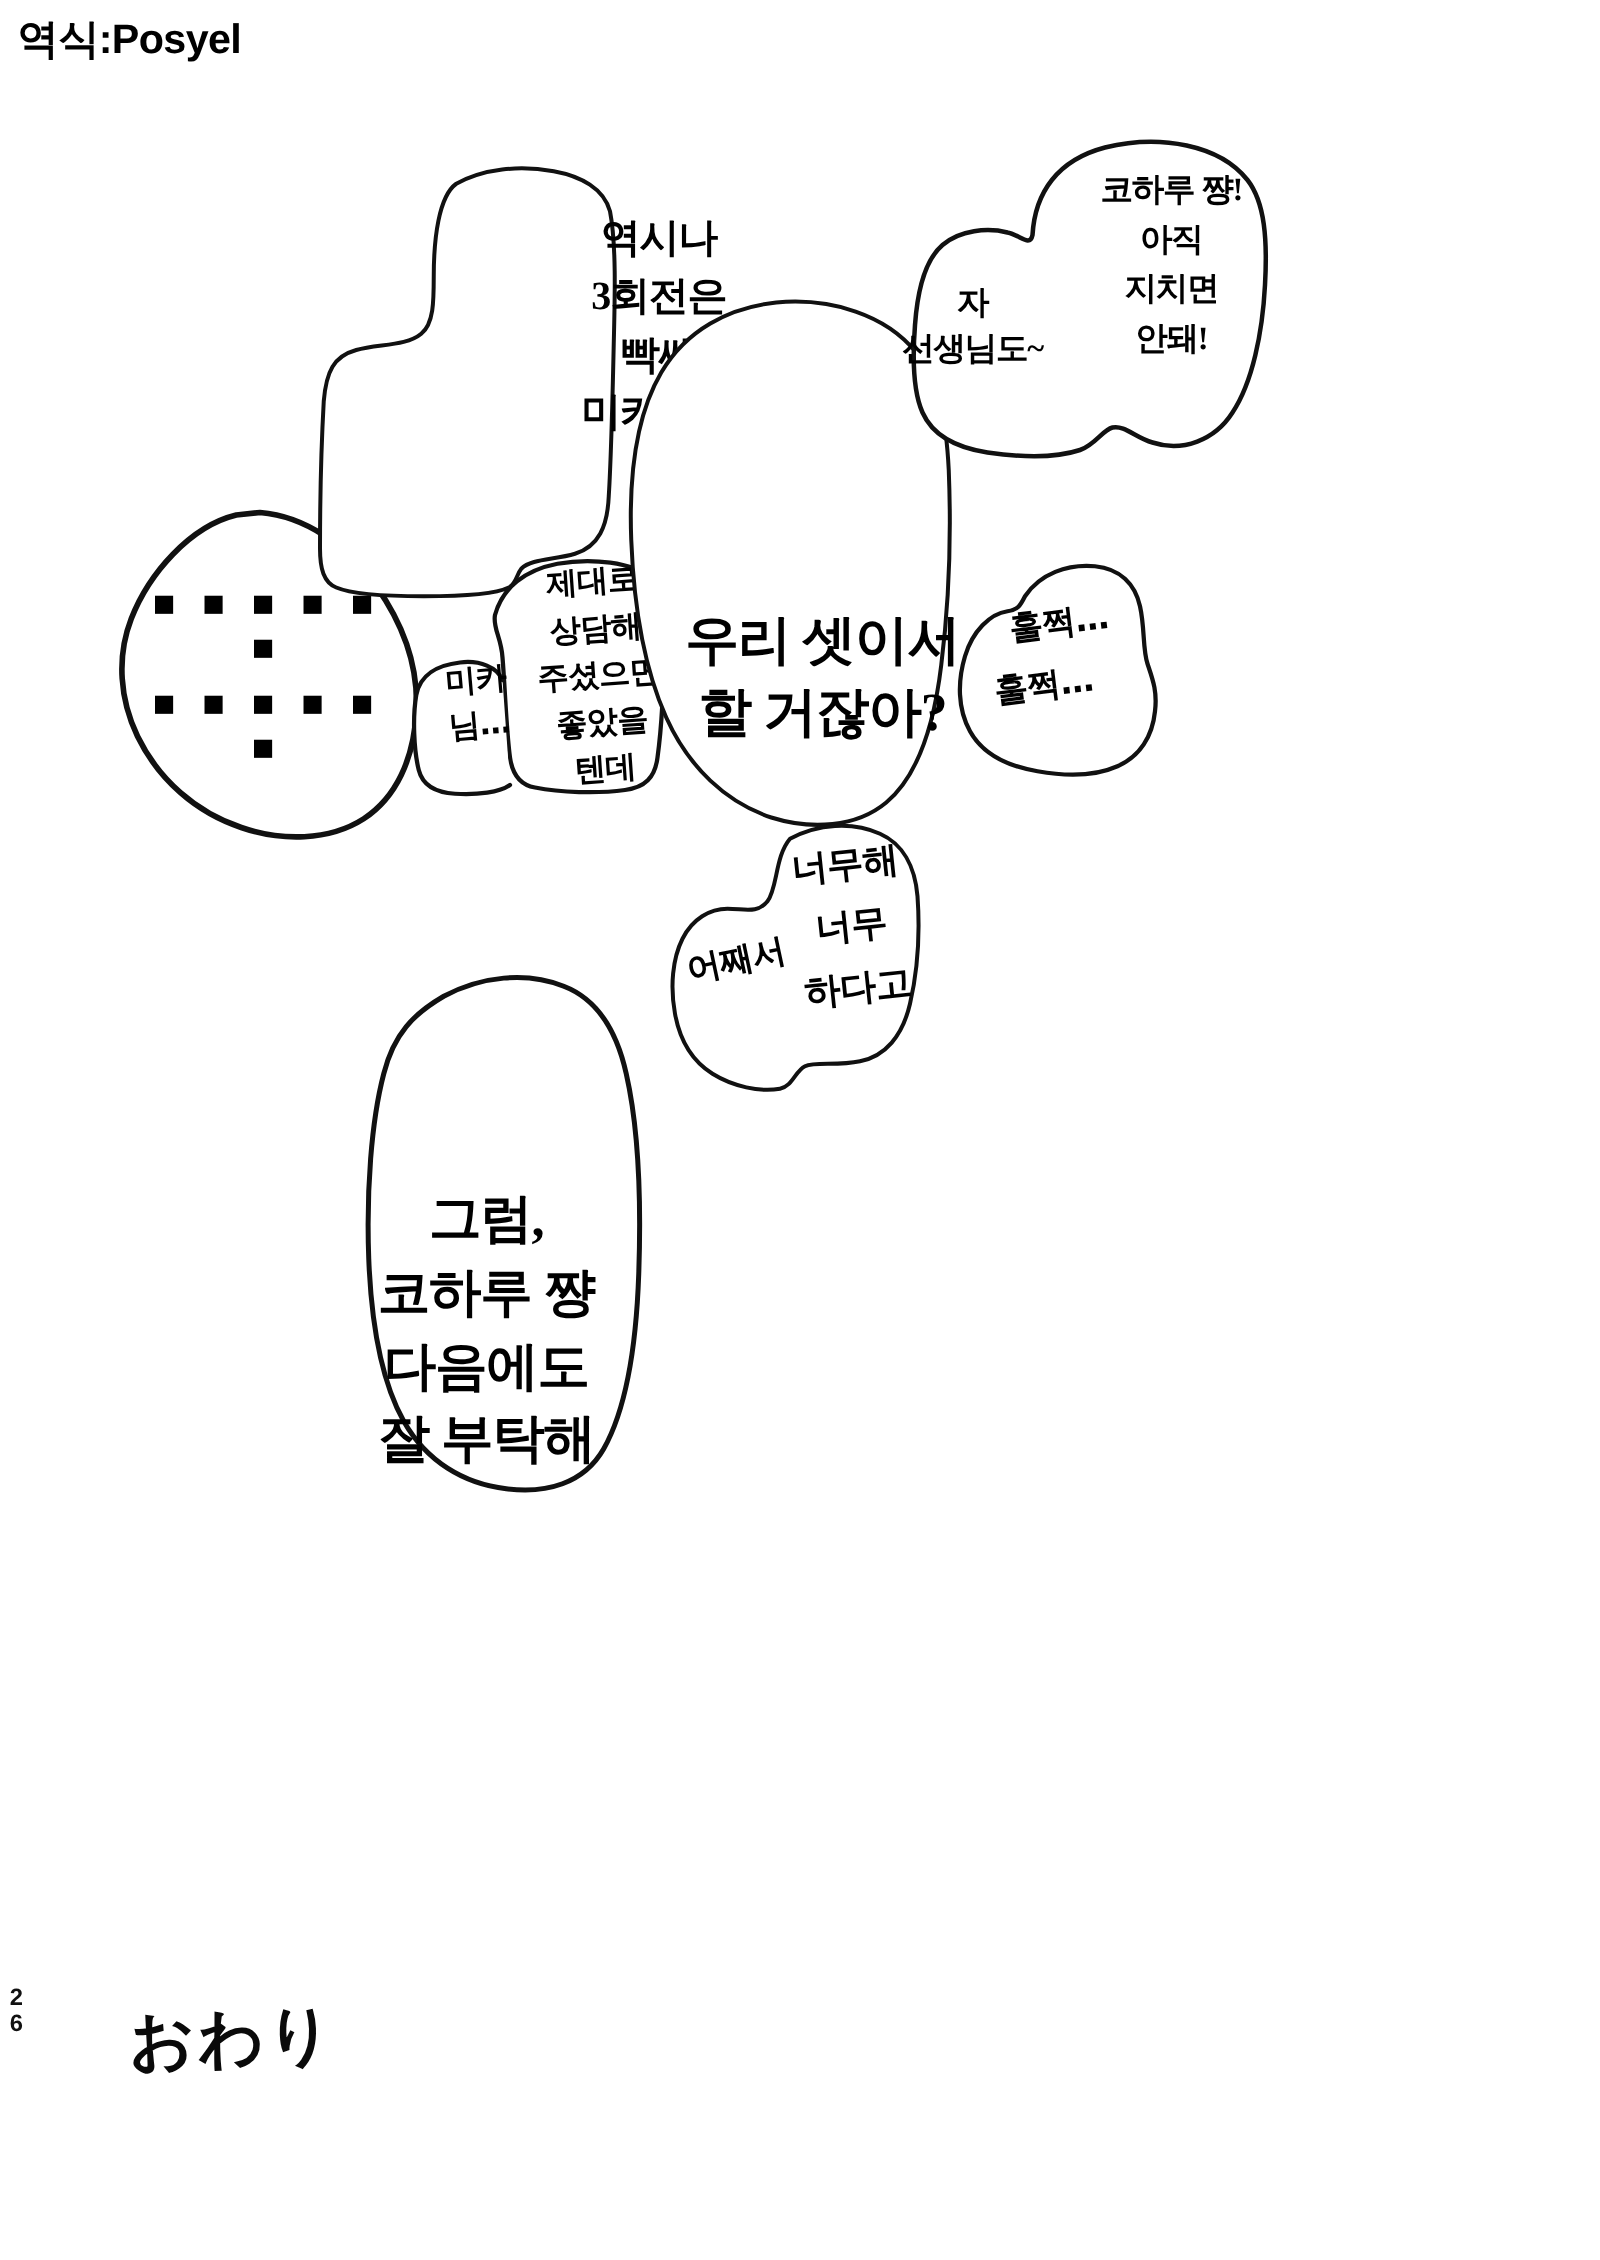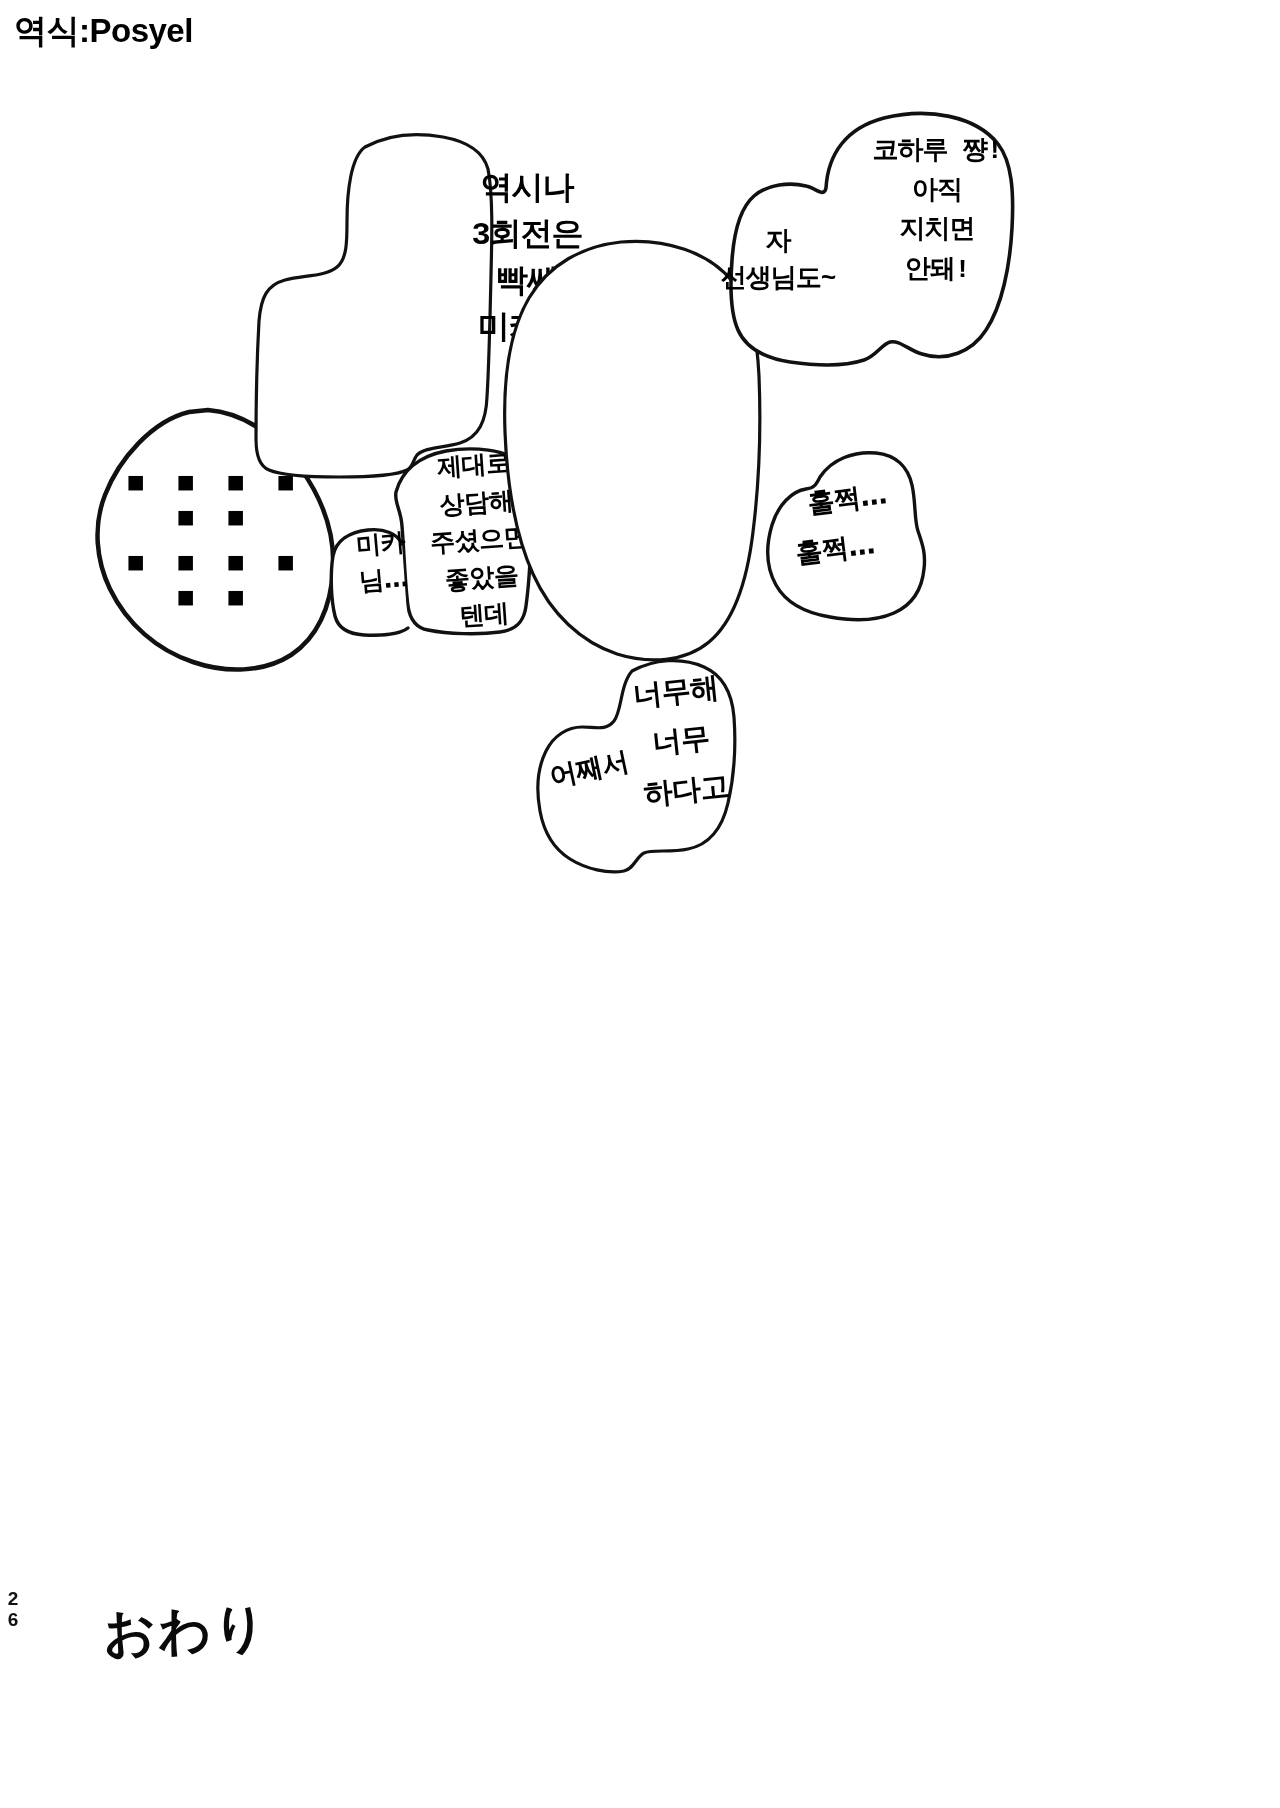--- a/index.html
+++ b/index.html
@@ -78,21 +78,21 @@
   }
   .txt {
     position: absolute;
     text-align: center;
     line-height: 1.16;
     white-space: pre-line;
     color: #000;
   }
   
   .print {
-    font-family: Liberation Mono, monospace;
+    font-family: Liberation Serif, serif;
     font-weight: 700;
     letter-spacing: -1px;
   }
   
   .hand {
     font-family: "DejaVu Sans", sans-serif;
     font-weight: 600;
     letter-spacing: -0.5px;
   }
 
@@ -176,20 +176,22 @@
   </div>
 
   <div class="bubble" style="left:495px; top:236px; width:270px; height:430px;">
     <svg width="270" height="430" viewBox="0 0 270 430" aria-hidden="true">
       <path stroke-width="3.2" d="M126 6 C 170 2, 214 16, 238 46 C 256 68, 262 100, 264 140
            C 266 190, 264 248, 258 296 C 252 346, 238 386, 214 406
            C 190 426, 154 428, 122 418 C 86 406, 56 378, 38 338
            C 20 298, 12 248, 10 196 C 8 144, 14 96, 34 62
            C 54 28, 88 10, 126 6 Z"></path>
     </svg>
+    <div class="txt print" id="t-three">우리 셋이서
+할 거잖아?</div>
   </div>
 
   <div class="bubble" style="left:688px; top:110px; width:330px; height:275px;">
     <svg width="330" height="275" viewBox="0 0 330 275" aria-hidden="true">
       <path stroke-width="3.6" d="M138 78 C 140 44, 158 18, 196 8 C 240 -3, 288 6, 310 34
            C 324 52, 326 82, 324 118 C 322 156, 314 196, 298 220
            C 284 242, 258 252, 234 244 C 220 240, 212 230, 202 232
            C 194 234, 188 246, 176 250 C 158 256, 130 256, 102 252
            C 76 248, 58 238, 50 220 C 42 202, 42 176, 44 150
            C 46 122, 52 98, 66 86 C 80 74, 102 72, 118 76
@@ -223,20 +225,33 @@
            C 88 219, 66 214, 50 204 C 34 194, 24 178, 20 156
            C 16 134, 18 112, 26 96 C 34 80, 48 72, 62 72
            C 76 72, 86 76, 94 66 C 102 56, 100 30, 112 16 Z"></path>
     </svg>
     <div class="txt hand" id="t-wae">어째서</div>
     <div class="txt hand" id="t-toomuch">너무해
 너무
 하다고</div>
   </div>
 
+  <div class="bubble" style="left:255px; top:775px; width:290px; height:420px;">
+    <svg width="290" height="420" viewBox="0 0 290 420" aria-hidden="true">
+      <path stroke-width="4" d="M100 22 C 130 6, 166 2, 196 14 C 222 24, 238 48, 246 84
+           C 256 128, 258 186, 256 244 C 254 302, 246 352, 228 384
+           C 212 412, 182 420, 150 416 C 116 412, 86 394, 68 362
+           C 50 330, 42 284, 40 232 C 38 178, 42 122, 52 84
+           C 60 52, 76 36, 100 22 Z"></path>
+    </svg>
+    <div class="txt print" id="t-then">그럼,
+코하루 쨩
+다음에도
+잘 부탁해</div>
+  </div>
 
   <div id="page-number">
     <span>2</span>
     <span>6</span>
   </div>
 
   <div id="end-mark">おわり</div>
 
 </div>
 

